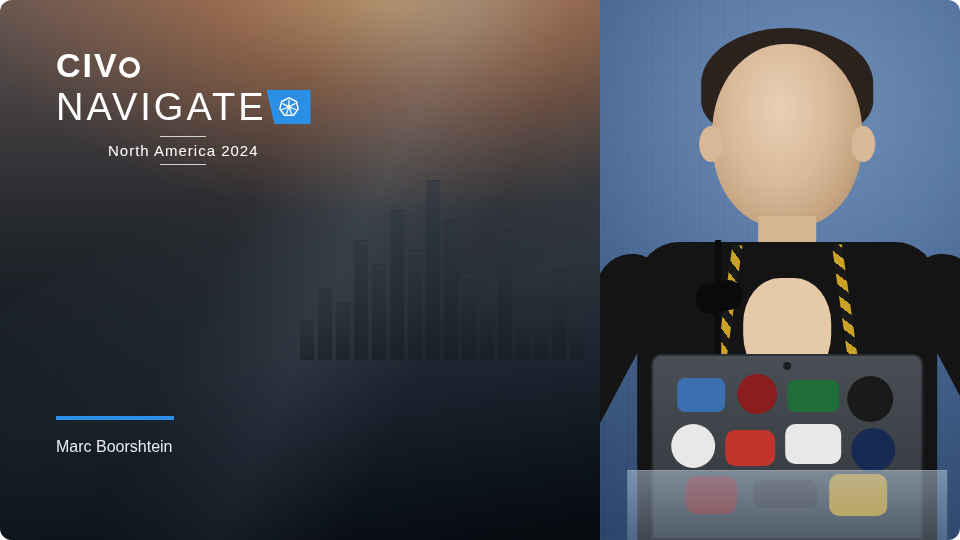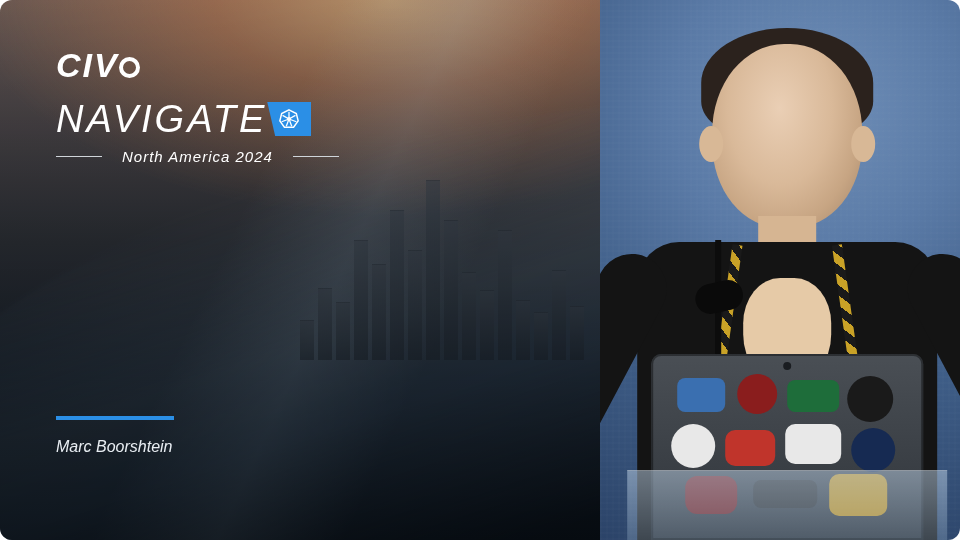--- a/index.html
+++ b/index.html
@@ -7,21 +7,20 @@
     .stage {
       width: 960px; height: 540px; display: flex; position: relative;
       border-radius: 12px; overflow: hidden;
     }
     
     .left {
       width: 668px; height: 540px; position: relative; overflow: hidden;
       background:
         radial-gradient(ellipse 700px 360px at 65% 0%, rgba(255,200,130,0.55) 0%, rgba(255,150,80,0.35) 25%, rgba(60,50,60,0) 60%),
         linear-gradient(180deg, #6a5a55 0%, #4a4548 22%, #2d3138 45%, #1a2430 70%, #0d1824 100%);
-      font-style: italic;
     }
     .left::before {
       
       content: ""; position: absolute; inset: 0;
       background:
         linear-gradient(115deg, rgba(170,195,215,0.0) 40%, rgba(170,195,215,0.18) 55%, rgba(170,195,215,0.0) 70%);
       pointer-events: none;
     }
     .skyline {
       position: absolute; right: 0; top: 140px; width: 300px; height: 220px;
@@ -41,29 +40,29 @@
     }
     .dark-overlay {
       position: absolute; inset: 0;
       background: linear-gradient(180deg, rgba(0,0,0,0.05) 0%, rgba(0,0,0,0.25) 50%, rgba(0,0,0,0.55) 100%);
     }
     .brand {
       position: absolute; top: 48px; left: 56px; color: #fff;
     }
     .civo-logo { font-size: 34px; font-weight: 800; letter-spacing: 2px; line-height: 1; }
     .civo-logo .o1 { display:inline-block; width:0.62em; height:0.62em; border:0.14em solid #fff; border-radius:50%; vertical-align: -0.02em; margin: 0 0.02em; }
-    .navigate-row { display: flex; align-items: center; margin-top: 18px; }
+    .navigate-row { display: flex; align-items: center; margin-top: 6px; }
     .navigate { font-size: 38px; font-weight: 300; letter-spacing: 3px; line-height: 1; }
     .nav-badge {
       width: 44px; height: 34px; background: #2b8fe6; position: relative;
       clip-path: polygon(0 0, 100% 0, 100% 100%, 18% 100%);
       display:flex; align-items:center; justify-content:center;
     }
     .nav-badge svg { width: 22px; height: 22px; }
-    .subline { display:flex; align-items:center; gap:20px; margin-top:10px; font-size:15px; letter-spacing:1px; font-weight:500; }
+    .subline { display:flex; align-items:center; gap:5px; margin-top:10px; font-size:15px; letter-spacing:1px; font-weight:500;flex-direction:column; }
     .subline .rule { height:1px; width:46px; background:#cfd5da; }
     .title-block { position:absolute; left:56px; bottom:84px; color:#fff; max-width:440px; }
     .talk-title { font-size:30px; font-weight:700; line-height:1.2; }
     .accent { width:118px; height:4px; background:#2b8fe6; margin:22px 0 18px; }
     .speaker { font-size:16px; font-weight:500; color:#e8edf2; }
 
     
     .right {
       width: 400px; height: 540px; position: relative; overflow: hidden;
       background:

